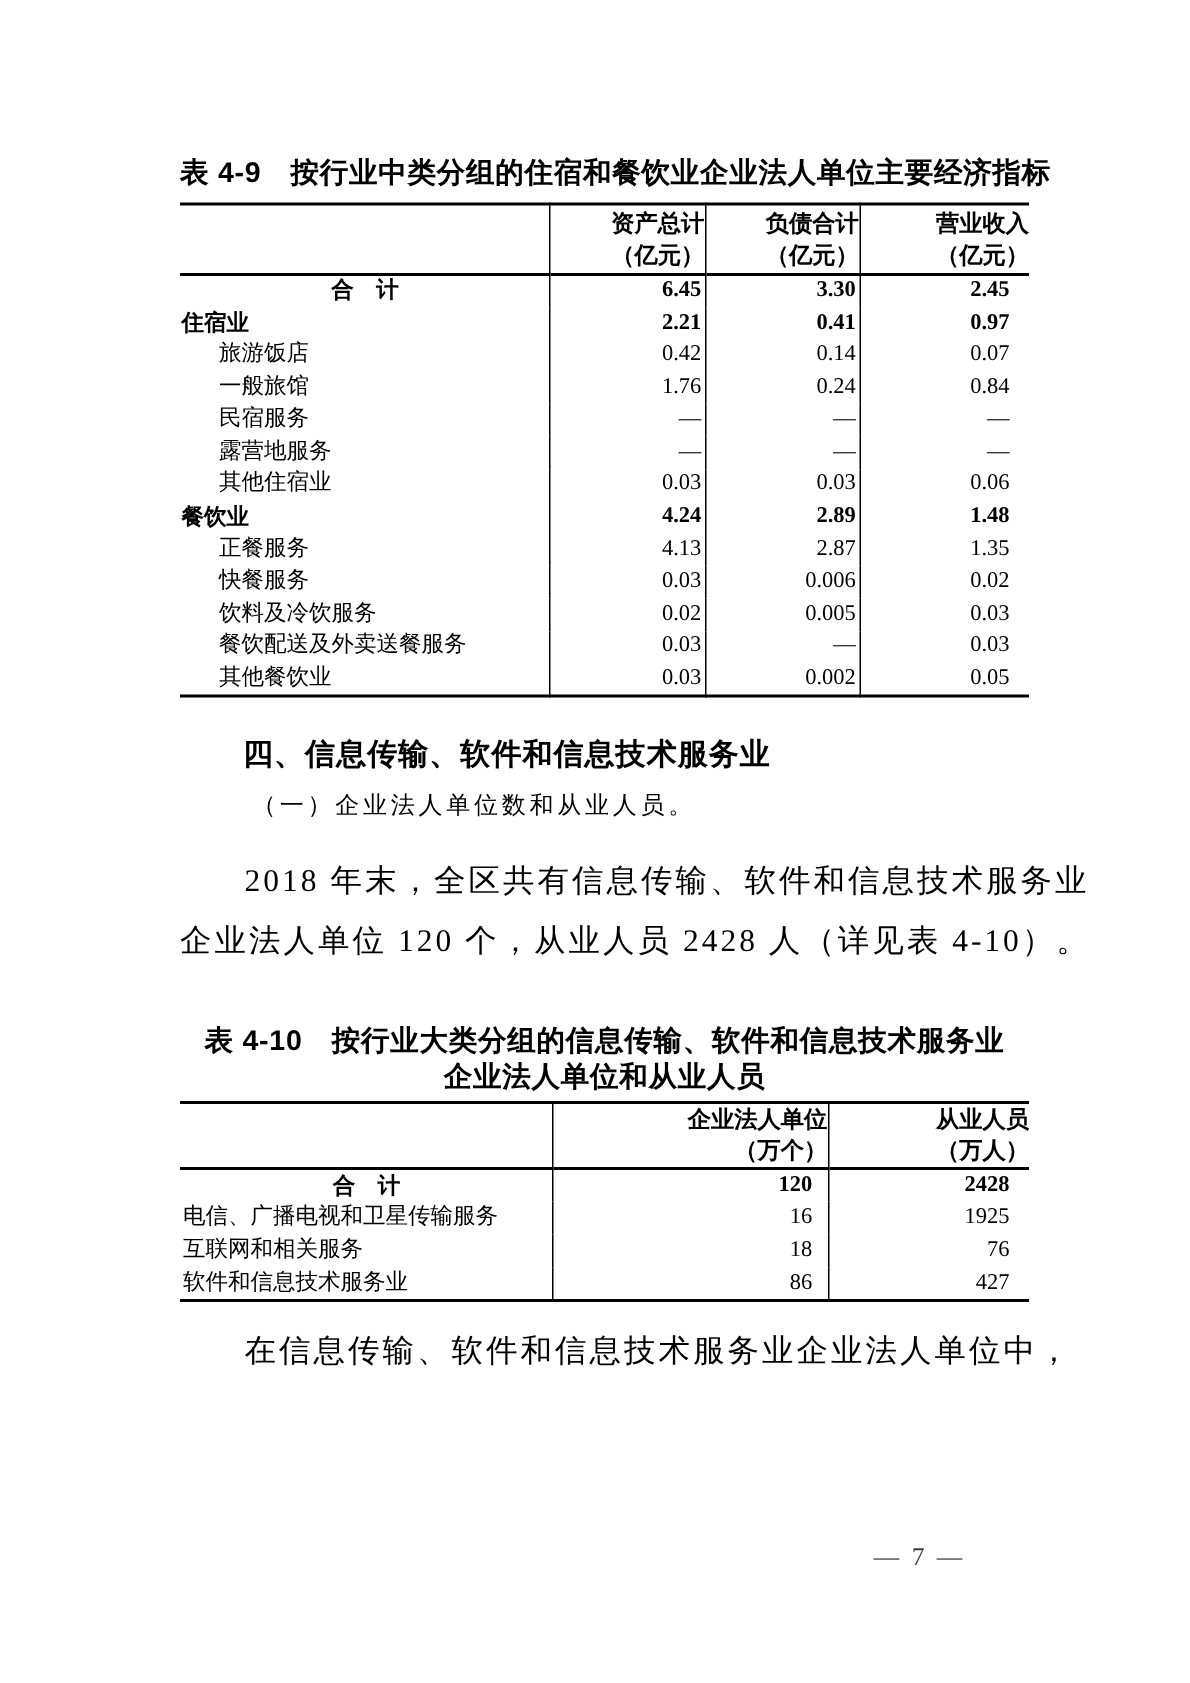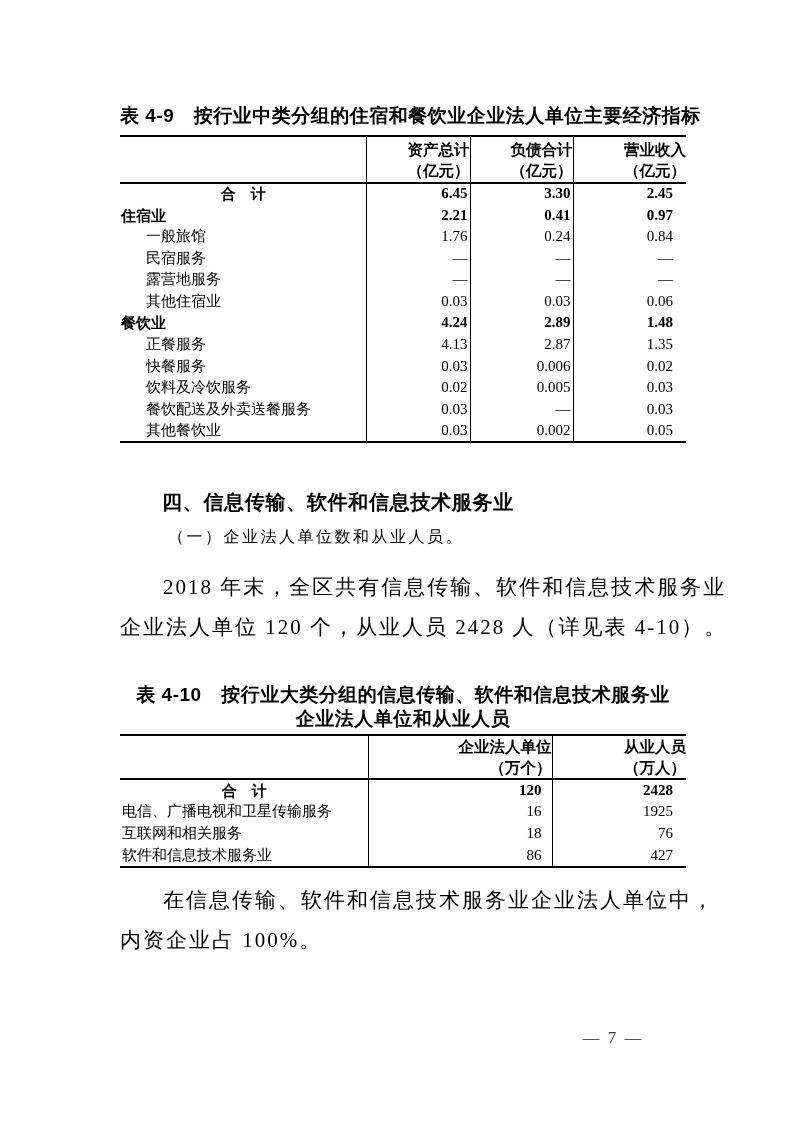--- a/index.html
+++ b/index.html
@@ -168,20 +168,26 @@
           <td class="num-cell">3.30</td>
           <td class="num-cell">2.45</td>
         </tr>
         <tr class="row-category">
           <td class="label-cell">住宿业</td>
           <td class="num-cell">2.21</td>
           <td class="num-cell">0.41</td>
           <td class="num-cell">0.97</td>
         </tr>
         <tr class="row-sub">
+          <td class="label-cell">旅游饭店</td>
+          <td class="num-cell">0.42</td>
+          <td class="num-cell">0.14</td>
+          <td class="num-cell">0.07</td>
+        </tr>
+        <tr class="row-sub">
           <td class="label-cell">一般旅馆</td>
           <td class="num-cell">1.76</td>
           <td class="num-cell">0.24</td>
           <td class="num-cell">0.84</td>
         </tr>
         <tr class="row-sub">
           <td class="label-cell">民宿服务</td>
           <td class="num-cell">—</td>
           <td class="num-cell">—</td>
           <td class="num-cell">—</td>
@@ -282,17 +288,16 @@
         </tr>
         <tr class="row-sub">
           <td class="label-cell">软件和信息技术服务业</td>
           <td class="num-cell">86</td>
           <td class="num-cell">427</td>
         </tr>
       </tbody>
   </table>
 
   <div class="para-line p2l1">在信息传输、软件和信息技术服务业企业法人单位中，</div>
-  <div class="para-line p2l2">内资企业占 100%。</div>
 
   <div class="page-number">— 7 —</div>
 
 </div>
 
 </body></html>

